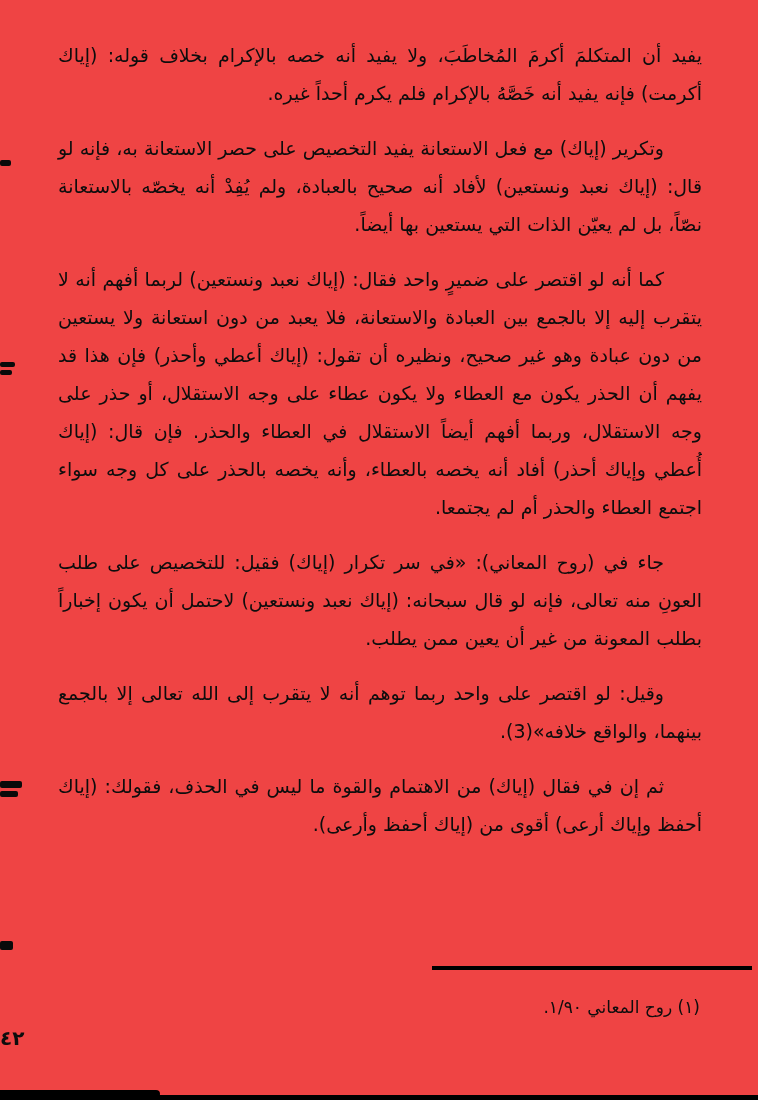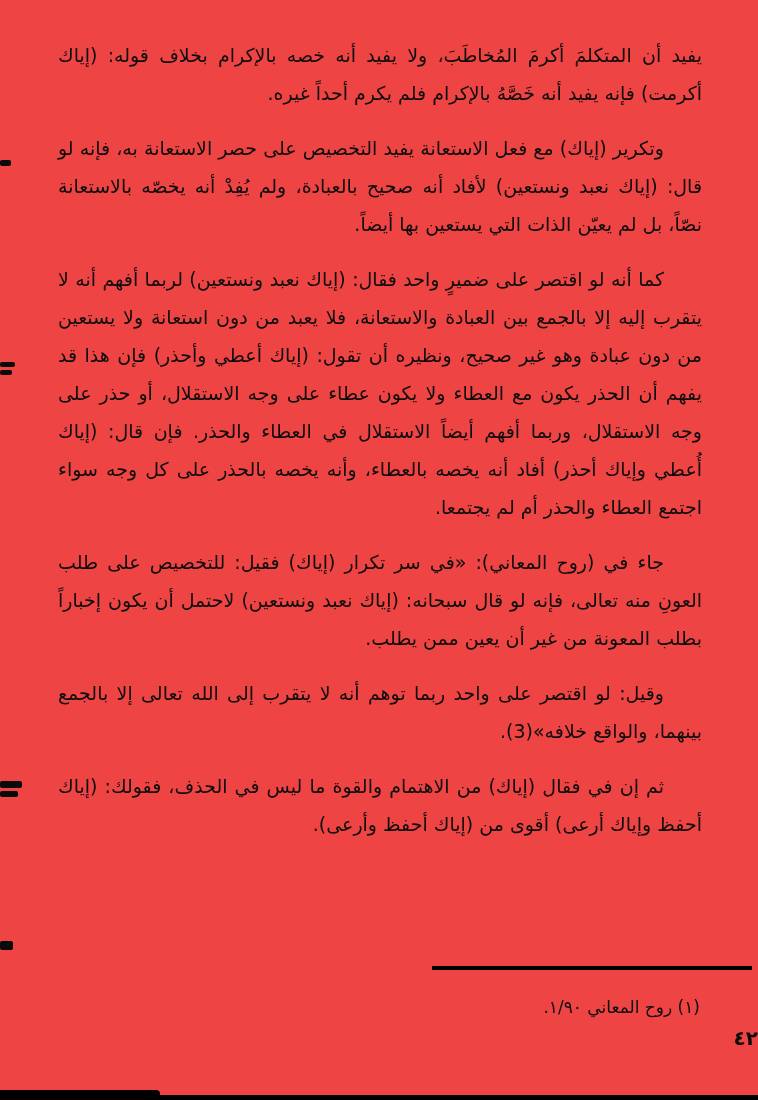--- a/index.html
+++ b/index.html
@@ -48,21 +48,21 @@
     font-size: 17px;
     line-height: 28px;
     font-weight: 500;
     margin-top: 15px;
   }
   .page-number {
     position: absolute;
     top: 1026px;
     left: 0;
     right: 0;
-    text-align: right;
+    text-align: left;
     font-size: 20px;
     font-weight: 700;
   }
   
   .artifact {
     position: absolute;
     background: #0a0a0a;
     border-radius: 2px;
   }
   .a1  { top: 160px; left: 0; width: 11px; height: 6px; }

